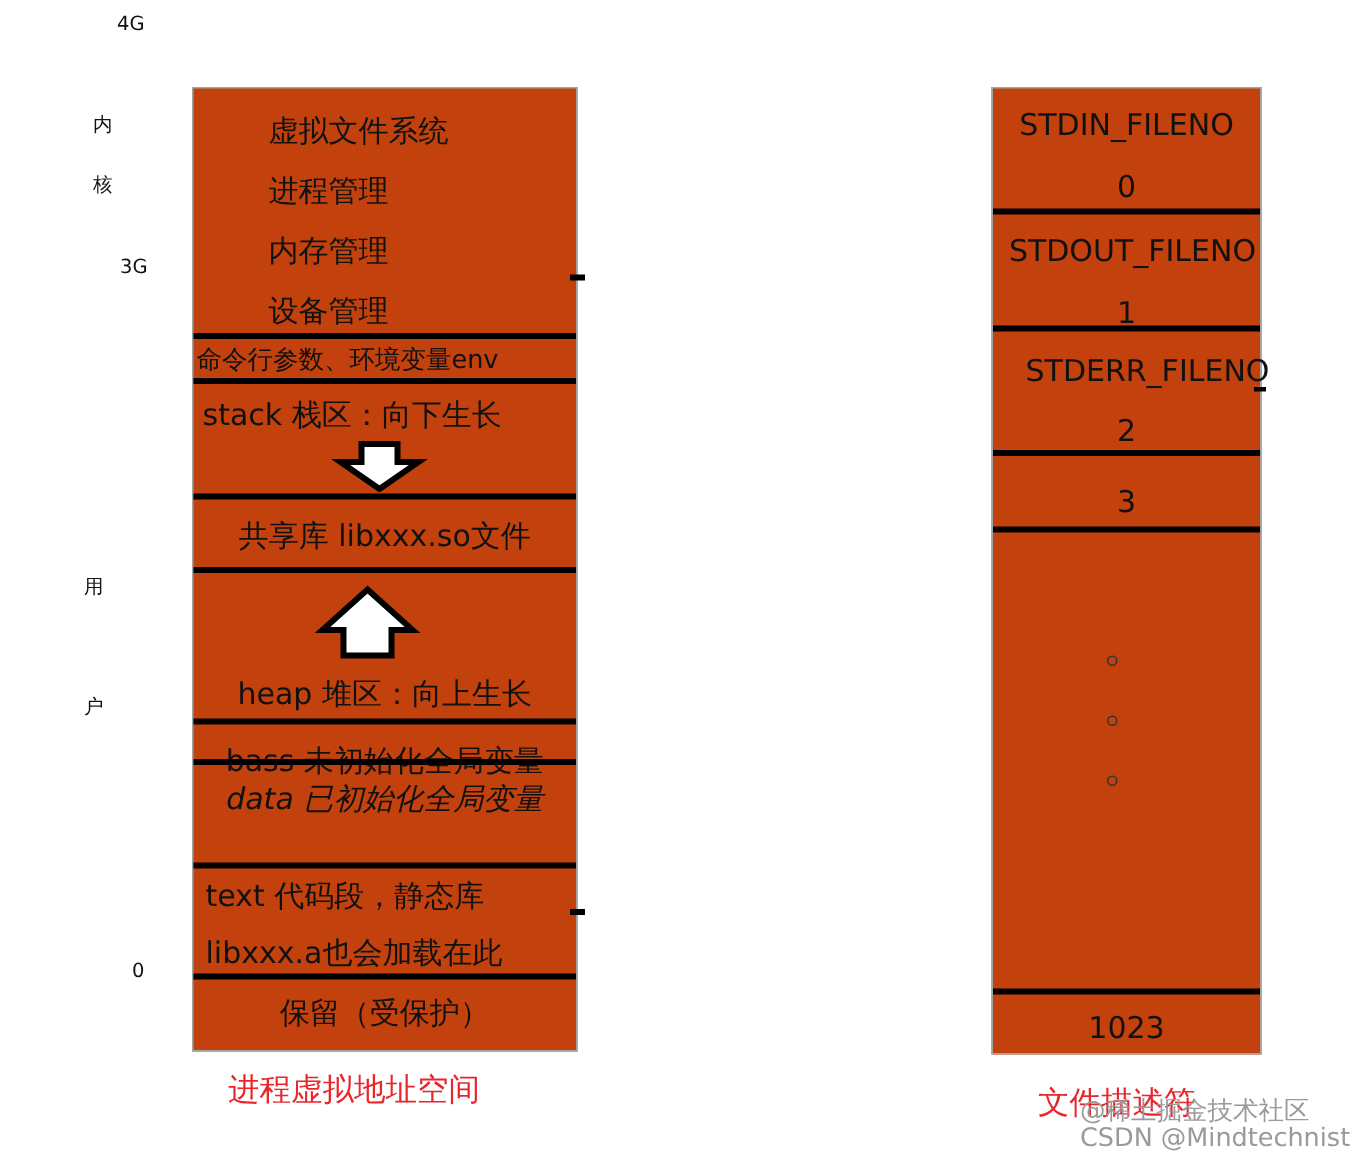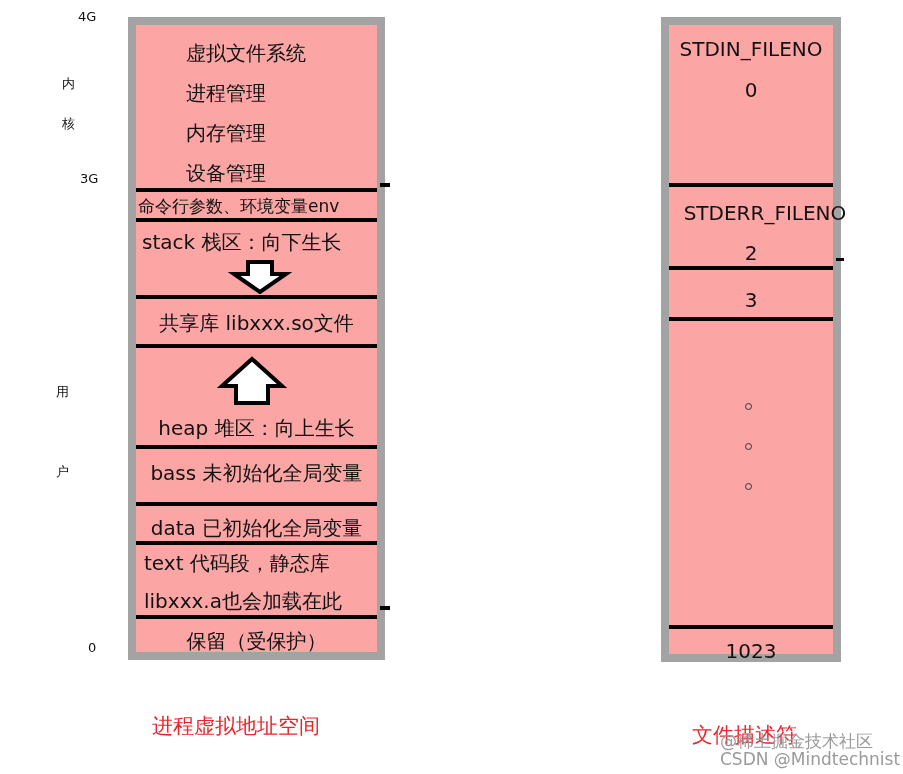--- a/index.html
+++ b/index.html
@@ -1,20 +1,20 @@
 <!DOCTYPE html>
 <html><head>
 <meta charset="utf-8">
 <style>
   html, body { margin: 0; padding: 0; background: #ffffff; }
   body { width: 903px; height: 774px; position: relative; overflow: hidden;
          font-family: "DejaVu Sans", "Liberation Sans", sans-serif; color: #111; }
   .abs { position: absolute; }
   .label { position: absolute; font-size: 13px; line-height: 1; white-space: nowrap; }
-  .box { position: absolute; border: 8px solid #a3a3a3; box-sizing: border-box; background: #fca5a5; }
+  .box { position: absolute; border: 1px solid #a3a3a3; box-sizing: border-box; background: #c2410c; margin-top: 41px; }
   .seg { position: absolute; left: 0; right: 0; border-top: 4px solid #000; box-sizing: border-box; }
   .seg:first-child { border-top: none; }
   .txt { position: absolute; left: 0; right: 0; text-align: center; font-size: 20px; line-height: 1; white-space: nowrap; }
   .txt-left { text-align: left; padding-left: 8px; }
   .red { color: #e8262c; font-size: 21px; }
   .wm { color: #9a9a9a; font-size: 17px; }
   .dot { position: absolute; width: 5px; height: 5px; border: 1.5px solid #333; border-radius: 50%; }
   svg { position: absolute; }
 </style>
 </head>
@@ -57,21 +57,21 @@
     <svg style="left:80px;top:8px;" width="72" height="50" viewBox="0 0 72 50">
       <polygon points="36,3 66,30 52,30 52,47 20,47 20,30 6,30" fill="#fff" stroke="#000" stroke-width="4" stroke-linejoin="miter"></polygon>
     </svg>
     <div class="txt" style="top:70px;">heap 堆区：向上生长</div>
   </div>
 
   <div class="seg" style="top:420px;height:43px;">
     <div class="txt" style="top:14px;">bass 未初始化全局变量</div>
   </div>
 
-  <div class="seg" style="top:477px;height:59px;">
+  <div class="seg" style="top:447px;height:59px;font-style:italic;">
     <div class="txt" style="top:12px;">data 已初始化全局变量</div>
   </div>
 
   <div class="seg" style="top:516px;height:78px;">
     <div class="txt txt-left" style="top:8px;padding-left:8px;">text 代码段，静态库</div>
     <div class="txt txt-left" style="top:46px;padding-left:8px;">libxxx.a也会加载在此</div>
   </div>
 
   <div class="seg" style="top:590px;height:49px;">
     <div class="txt" style="top:12px;">保留（受保护）</div>
@@ -80,20 +80,24 @@
 
 <div class="abs" style="left:380px;top:183px;width:10px;height:4px;background:#000;"></div>
 <div class="abs" style="left:380px;top:606px;width:10px;height:4px;background:#000;"></div>
 
 <div class="label red" style="left:152px;top:716px;">进程虚拟地址空间</div>
 
 <div class="box" style="left:661px;top:17px;width:180px;height:645px;">
   <div class="seg" style="top:0;height:64px;">
     <div class="txt" style="top:14px;">STDIN_FILENO</div>
     <div class="txt" style="top:55px;">0</div>
+  </div>
+  <div class="seg" style="top:80px;height:82px;">
+    <div class="txt" style="top:14px;left:-6px;right:-14px;">STDOUT_FILENO</div>
+    <div class="txt" style="top:55px;">1</div>
   </div>
   <div class="seg" style="top:158px;height:87px;">
     <div class="txt" style="top:16px;left:0;right:-14px;padding-left:14px;">STDERR_FILENO</div>
     <div class="txt" style="top:56px;">2</div>
   </div>
   <div class="seg" style="top:241px;height:55px;">
     <div class="txt" style="top:20px;">3</div>
   </div>
   <div class="seg" style="top:292px;height:312px;">
     <div>

